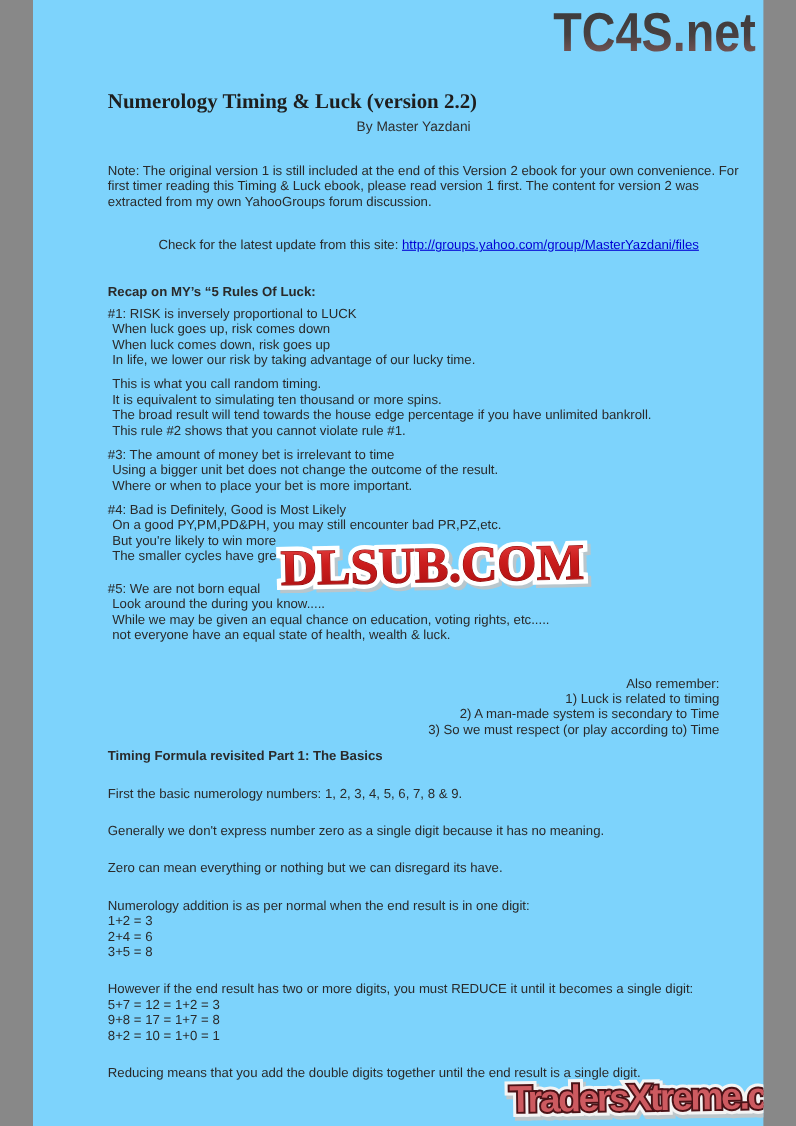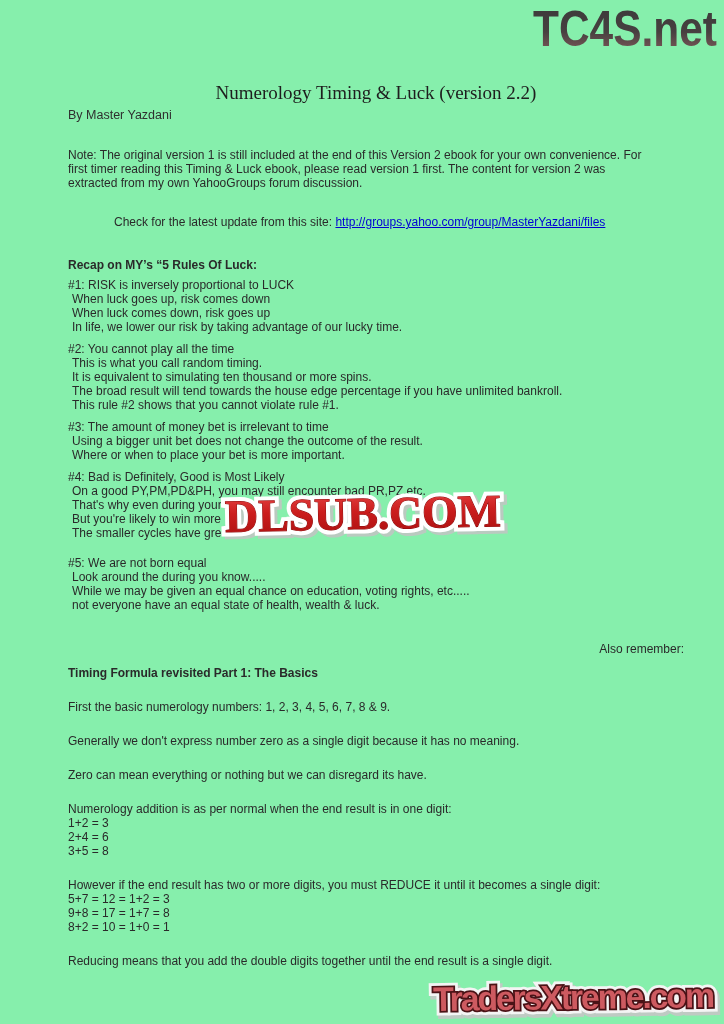--- a/index.html
+++ b/index.html
@@ -1,39 +1,39 @@
 <!DOCTYPE html>
 <html><head>
 <meta charset="utf-8">
 <style>
   html,body{margin:0;padding:0;background:#888;}
   .page{
     position:relative;
-    width:724px;height:1024px;
-    background:#86efac;
+    width:664px;height:1024px;
+    background:#7dd3fc;
     overflow:hidden;
     font-family:"Liberation Sans", sans-serif;
     font-size:12px;
     color:#2a2a2a;
     margin:0 auto;
   }
   .content{padding:0 40px 0 68px;}
 
   .doc-title{
     margin:82px 0 0 0;
-    text-align:center;
+    text-align:left;
     font-family:"Liberation Serif", serif;
-    font-weight:normal;
+    font-weight:bold;
     font-size:19px;
     line-height:22px;
     color:#1e1e1e;
   }
   .byline{
     margin-top:4px;
-    text-align:left;
+    text-align:center;
     font-size:12.5px;
     line-height:14px;
     color:#2f2f2f;
   }
   .note{
     margin-top:26px;
     line-height:14px;
     white-space:pre-line;
     width:640px;
   }
@@ -105,48 +105,51 @@
     <div class="section-h">Recap on MY’s “5 Rules Of Luck:</div>
 
     <div id="rules-container">
         <div class="rule first">
           <div>#1: RISK is inversely proportional to LUCK</div>
           <div class="cont">When luck goes up, risk comes down</div>
           <div class="cont">When luck comes down, risk goes up</div>
           <div class="cont">In life, we lower our risk by taking advantage of our lucky time.</div>
         </div>
         <div class="rule">
-          <div>#2: You cannot play all the time</div>
           <div class="cont">This is what you call random timing.</div>
           <div class="cont">It is equivalent to simulating ten thousand or more spins.</div>
           <div class="cont">The broad result will tend towards the house edge percentage if you have unlimited bankroll.</div>
           <div class="cont">This rule #2 shows that you cannot violate rule #1.</div>
         </div>
         <div class="rule">
           <div>#3: The amount of money bet is irrelevant to time</div>
           <div class="cont">Using a bigger unit bet does not change the outcome of the result.</div>
           <div class="cont">Where or when to place your bet is more important.</div>
         </div>
         <div class="rule">
           <div>#4: Bad is Definitely, Good is Most Likely</div>
           <div class="cont">On a good PY,PM,PD&amp;PH, you may still encounter bad PR,PZ,etc.</div>
-          <div class="cont">That's why even during your</div>
           <div class="cont">But you're likely to win more</div>
           <div class="cont">The smaller cycles have gre</div>
         </div>
         <div class="rule last">
           <div>#5: We are not born equal</div>
           <div class="cont">Look around the during you know.....</div>
           <div class="cont">While we may be given an equal chance on education, voting rights, etc.....</div>
           <div class="cont">not everyone have an equal state of health, wealth &amp; luck.</div>
         </div>
       </div>
 
     <div class="also-block">
       <div>Also remember:</div>
+      <div id="also-items">
+          <div>1) Luck is related to timing</div>
+          <div>2) A man-made system is secondary to Time</div>
+          <div>3) So we must respect (or play according to) Time</div>
+        </div>
     </div>
 
     <div class="basics-h">Timing Formula revisited Part 1: The Basics</div>
     <div id="basics-container">
         <div class="bp">First the basic numerology numbers: 1, 2, 3, 4, 5, 6, 7, 8 &amp; 9.</div>
         <div class="bp">Generally we don't express number zero as a single digit because it has no meaning.</div>
         <div class="bp">Zero can mean everything or nothing but we can disregard its have.</div>
         <div class="bp">Numerology addition is as per normal when the end result is in one digit:
 1+2 = 3
 2+4 = 6

